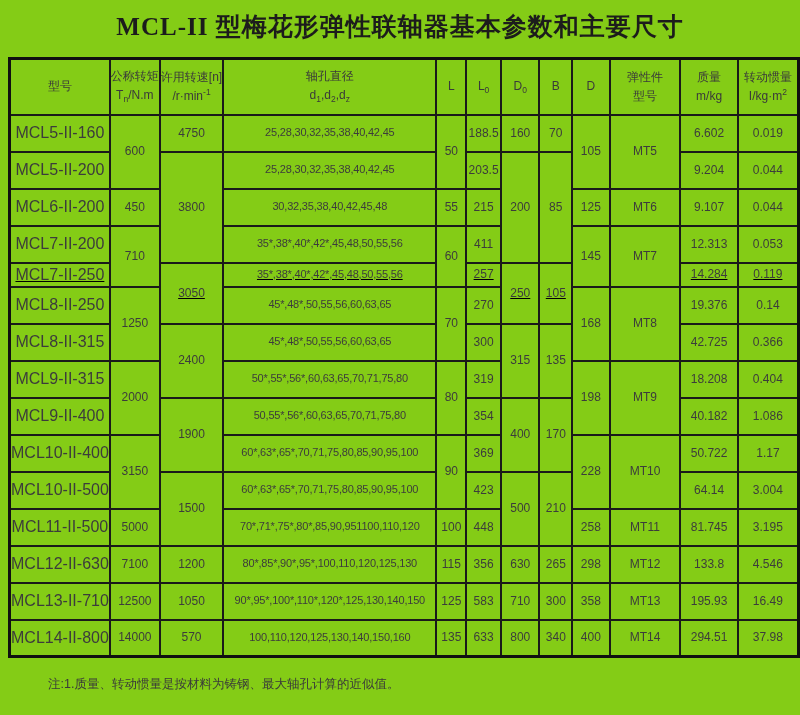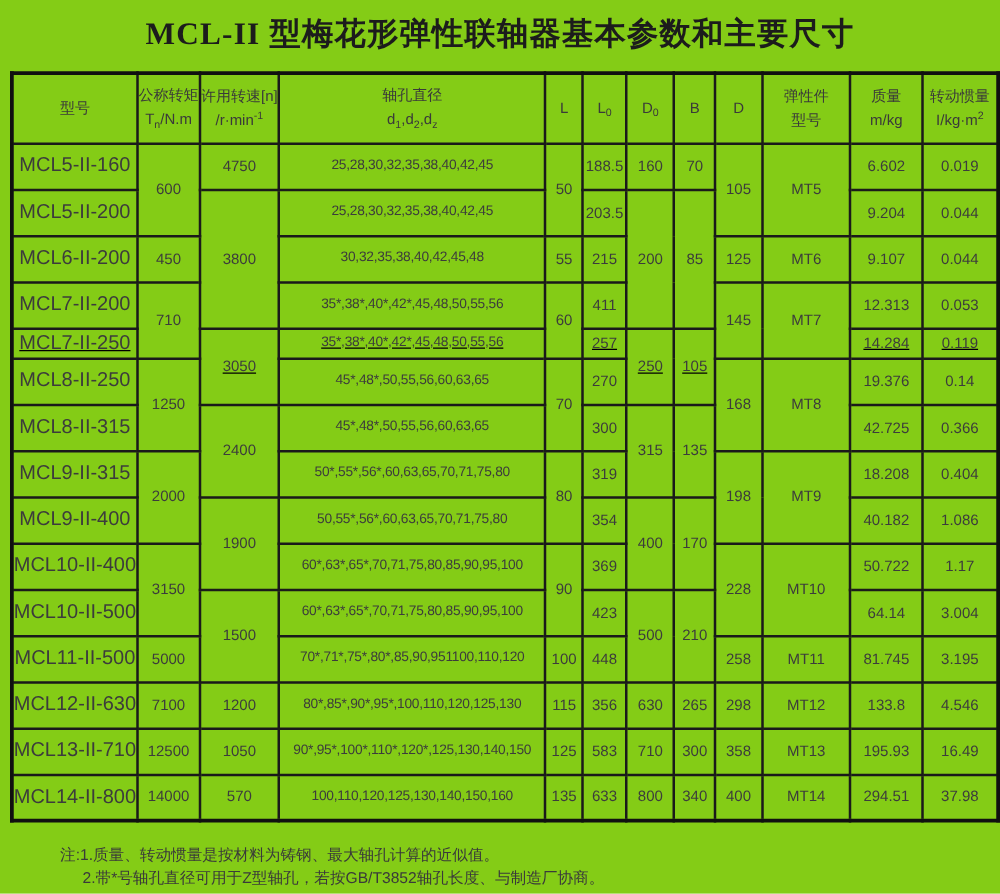--- a/index.html
+++ b/index.html
@@ -246,16 +246,15 @@
       <td>400</td>
       <td>MT14</td>
       <td>294.51</td>
       <td>37.98</td>
     </tr>
   </tbody>
     </table>
 
   <div class="notes">
     <div class="n1">注:1.质量、转动惯量是按材料为铸钢、最大轴孔计算的近似值。</div>
-    <div class="n2">2.带*号轴孔直径可用于Z型轴孔，若按GB/T3852轴孔长度、与制造厂协商。</div>
   </div>
 
 </div>
 
 </body></html>

